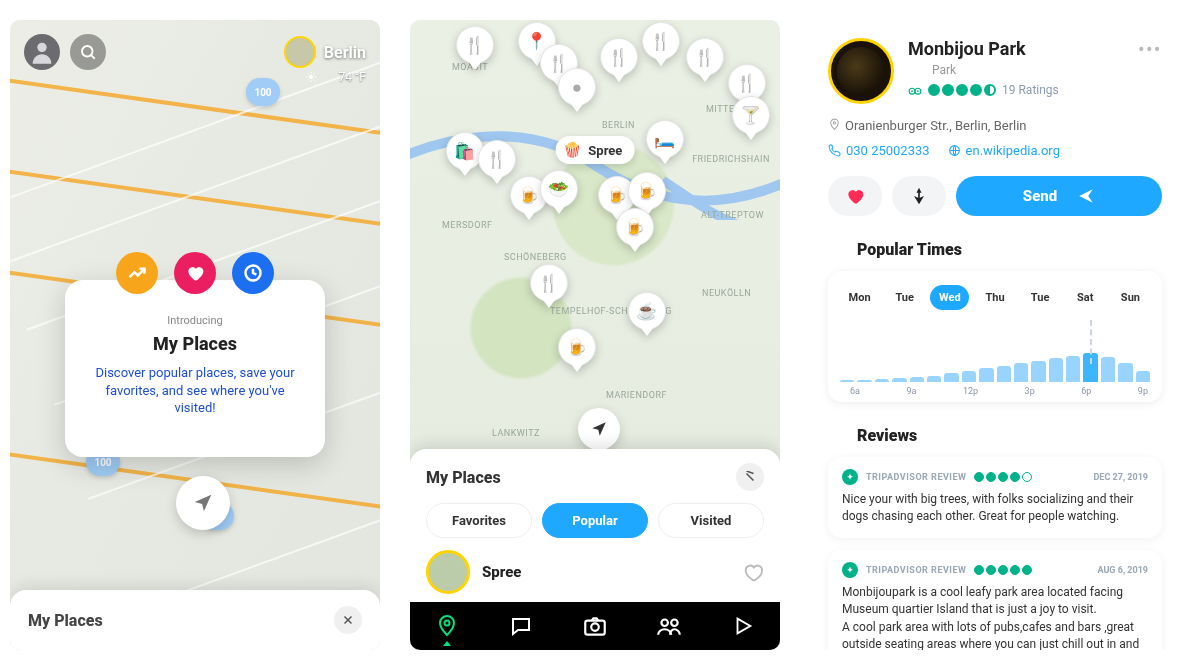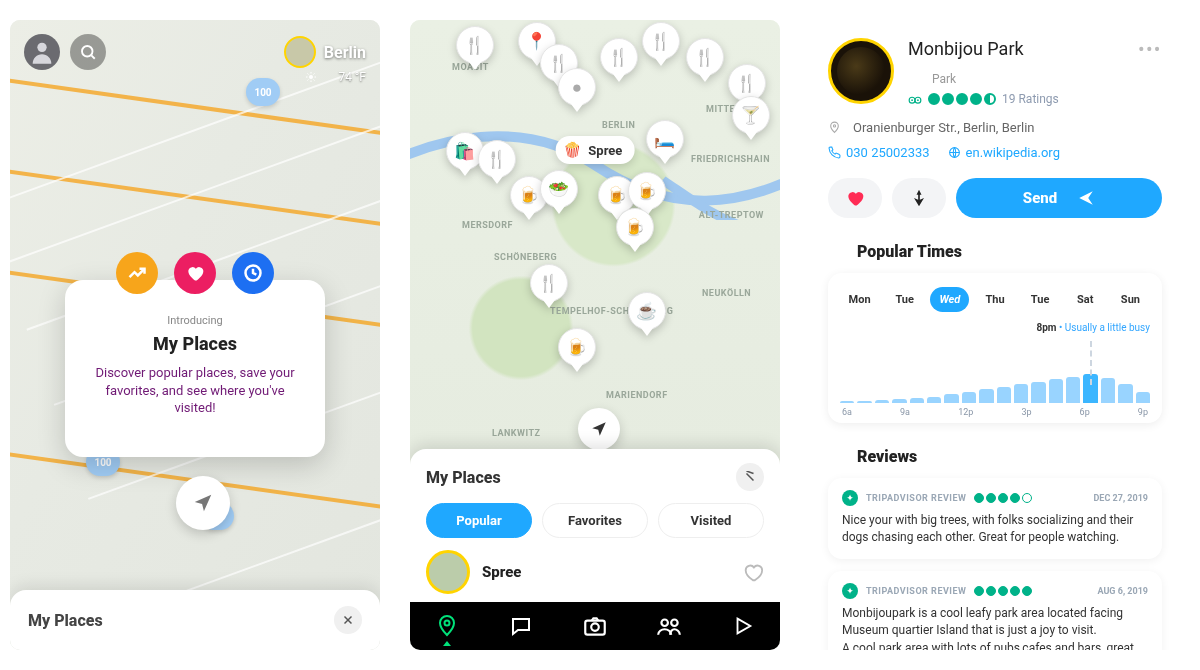--- a/index.html
+++ b/index.html
@@ -101,21 +101,21 @@
   .ic {
     width:42px; height:42px; border-radius:50%;
     display:flex; align-items:center; justify-content:center;
     color:#fff;
   }
   .ic-trend { background:#f7a51b; }
   .ic-heart { background:#ec1e62; }
   .ic-clock { background:#1d6ff2; }
   .card .intro { font-size:11px; color:#888; margin-bottom:6px; }
   .card h2 { font-size:18px; font-weight:800; color:#222; margin-bottom:10px; }
-  .card p { font-size:13px; color:#701a75; line-height:1.35; margin-bottom:18px; }
+  .card p { font-size:13px; color:#1d4ed8; line-height:1.35; margin-bottom:18px; }
   .cta {
     background:#3d4047; color:#fff;
     border:none; border-radius:26px;
     padding:14px 0; width:190px;
     font-weight:700; font-size:14px; letter-spacing:.3px;
   }
   .locate-fab {
     position:absolute; right:150px; bottom:120px;
     width:54px; height:54px; border-radius:50%;
     background:#fff; box-shadow:0 4px 12px rgba(0,0,0,.18);
@@ -146,21 +146,21 @@
       radial-gradient(circle at 55% 42%, #d8e8c8 0%, #d8e8c8 18%, transparent 19%),
       radial-gradient(circle at 30% 70%, #d2e4c0 0%, #d2e4c0 12%, transparent 13%),
       linear-gradient(#eaf0e4, #e6ece0);
   }
   .river {
     position:absolute; top:90px; left:-40px; right:-40px; height:110px;
     pointer-events:none;
   }
   .river svg { width:100%; height:100%; }
   .dist {
-    position:absolute; font-size:9px; font-weight:700;
+    position:absolute; font-size:9px; font-weight:400;
     color:#9aa79a; letter-spacing:.5px;padding-left:32px;
   }
   .pin {
     position:absolute; width:38px; height:44px;
     filter:drop-shadow(0 3px 4px rgba(0,0,0,.2));
   }
   .pin .bubble {
     width:38px; height:38px; border-radius:50%;
     background:#fff; border:1px solid #e4e4e4;
     display:flex; align-items:center; justify-content:center;
@@ -231,31 +231,31 @@
   .place-head .img {
     width:66px; height:66px; border-radius:50%;
     border:3px solid #ffd400; background:#1a1208;
     position:relative; overflow:hidden;
   }
   .place-head .img::after{
     content:""; position:absolute; inset:6px;
     background:radial-gradient(circle at 40% 40%, #4a3a18 0%, #1a1208 70%);
     border-radius:50%;
   }
-  .place-head h2 { font-size:18px; font-weight:400; color:#222; margin-bottom:13px; }
+  .place-head h2 { font-size:18px; font-weight:700; color:#222; margin-bottom:4px; }
   .place-head .cat { font-size:12px; color:#999; margin-bottom:6px;margin-left:24px; }
   .rating { display:flex; align-items:center; gap:6px; }
   .dots { display:flex; gap:2px; }
   .dot {
     width:12px; height:12px; border-radius:50%;
     background:#00b289; border:2px solid #00b289;
   }
   .dot.half { background:linear-gradient(90deg,#00b289 50%, #fff 50%); }
   .rating .txt { font-size:12px; color:#8e9bb0; }
-  .info-line { margin-top:14px; font-size:13px; color:#666; display:flex; align-items:center; gap:12px; }
+  .info-line { margin-top:14px; font-size:13px; color:#666; display:flex; align-items:flex-start; gap:4px; }
   .info-contacts { margin-top:10px; display:flex; gap:18px; font-size:13px; }
   .info-contacts a { color:#1fa8ff; text-decoration:none; display:flex; align-items:center; gap:5px; }
   .actions { margin-top:18px; display:flex; gap:10px; align-items:center; }
   .pill {
     height:40px; border-radius:22px;
     display:flex; align-items:center; justify-content:center;
     background:#f3f4f6;
   }
   .pill.small { width:54px; }
   .pill.heart { color:#ff2c55; }
@@ -268,34 +268,34 @@
   .pop-card {
     background:#fff; border-radius:14px;
     box-shadow:0 2px 10px rgba(0,0,0,.07);
     padding:14px 12px 6px;
   }
   .days { display:flex; gap:6px; margin-bottom:10px; }
   .day {
     flex:1; text-align:center; font-size:11px; font-weight:700;
     padding:6px 0; border-radius:14px; color:#333;
   }
-  .day.active { background:#1fa8ff; color:#fff;font-style:italic; }
+  .day.active { background:#1fa8ff; color:#fff; }
   .pop-note { text-align:right; font-size:10px; color:#32a6ff; margin-bottom:8px; }
   .pop-note .t { color:#333; font-weight:700; }
   .bars { height:62px; display:flex; align-items:flex-end; gap:3px; position:relative; }
   .bars::before{
     content:""; position:absolute; top:0; bottom:18px; right:58px;
     border-right:2px dashed #cdd6e0;
   }
   .bar {
     flex:1; background:#99d4ff; border-radius:3px 3px 0 0;
     min-height:2px;
   }
   .bar.p { background:#3cb6ff; }
-  .xlabels { display:flex; justify-content:space-between; font-size:9px; color:#8a97a8; margin-top:4px; padding:0 2px; }
+  .xlabels { display:flex; justify-content:space-between; font-size:9px; color:#8a97a8; margin-top:4px; padding:0 2px;margin-left:8px; }
   .review {
     background:#fff; border-radius:14px;
     box-shadow:0 2px 10px rgba(0,0,0,.06);
     padding:12px 14px; margin-bottom:12px;
   }
   .review .top { display:flex; align-items:center; gap:8px; margin-bottom:6px; }
   .ta-ico {
     width:16px; height:16px; border-radius:50%;
     background:#00b289; display:flex; align-items:center; justify-content:center;
     font-size:9px; color:#fff;
@@ -402,22 +402,22 @@
         <path d="M-10 70 C 60 20, 140 10, 200 55 S 330 110, 420 40" stroke="#9fc7ef" stroke-width="10" fill="none"></path>
         <path d="M260 70 C 300 100, 340 140, 420 120" stroke="#9fc7ef" stroke-width="9" fill="none"></path>
       </svg>
     </div>
 
     <div class="dist" style="top:42px;left:10px">MOABIT</div>
     <div class="dist" style="top:100px;left:160px">BERLIN</div>
     <div class="dist" style="top:84px;left:264px">MITTE</div>
     <div class="dist" style="top:134px;right:10px">FRIEDRICHSHAIN</div>
     <div class="dist" style="top:190px;right:16px">ALT-TREPTOW</div>
-    <div class="dist" style="top:200px;left:20px">MERSDORF</div>
-    <div class="dist" style="top:232px;left:52px">SCHÖNEBERG</div>
+    <div class="dist" style="top:200px;left:0">MERSDORF</div>
+    <div class="dist" style="top:232px;left:62px">SCHÖNEBERG</div>
     <div class="dist" style="top:286px;left:108px">TEMPELHOF-SCHÖNEBERG</div>
     <div class="dist" style="top:268px;left:260px">NEUKÖLLN</div>
     <div class="dist" style="top:370px;left:164px">MARIENDORF</div>
     <div class="dist" style="top:408px;left:50px">LANKWITZ</div>
 
     <div class="pin gray" style="top:6px;left:46px">
         <div class="bubble">🍴</div>
         <div class="tail"></div>
       </div>
     <div class="pin gray" style="top:2px;left:108px">
@@ -513,22 +513,22 @@
     <div class="hdr">
       <h3>My Places</h3>
       <div class="x-btn">
         <svg width="12" height="12" viewBox="0 0 24 24" stroke="#555" stroke-width="3">
             <line x1="5" y1="5" x2="19" y2="19"></line>
             <line x1="19" y1="5" x2="5" y2="19data-interactable"></line>
           </svg>
       </div>
     </div>
     <div class="tabs2">
+      <div class="tab2">Favorites</div>
       <div class="tab2 active">Popular</div>
-      <div class="tab2">Favorites</div>
       <div class="tab2">Visited</div>
     </div>
     <div class="place-row">
       <div class="thumb"></div>
       <div class="name">Spree</div>
       <svg class="hearto" width="22" height="22" viewBox="0 0 24 24" fill="none" stroke="#bbb" stroke-width="2">
           <path d="M12 21s-8-5.3-8-11a5 5 0 0 1 9-3 5 5 0 0 1 9 3c0 5.7-8 11-8 11z"></path>
         </svg>
     </div>
   </div>
@@ -641,23 +641,20 @@
     <div class="pop-card">
       <div class="days" id="days-row">
           <div class="day">Mon</div>
           <div class="day">Tue</div>
           <div class="day active">Wed</div>
           <div class="day">Thu</div>
           <div class="day">Tue</div>
           <div class="day">Sat</div>
           <div class="day">Sun</div>
         </div>
-      <div class="pop-note">
-        <span class="t">8pm</span> • <span>Usually a little busy</span>
-      </div>
       <div class="bars" id="bars-row">
           <div class="bar" style="height: 2%;"></div>
           <div class="bar" style="height: 4%;"></div>
           <div class="bar" style="height: 5%;"></div>
           <div class="bar" style="height: 6%;"></div>
           <div class="bar" style="height: 8%;"></div>
           <div class="bar" style="height: 10%;"></div>
           <div class="bar" style="height: 14%;"></div>
           <div class="bar" style="height: 18%;"></div>
           <div class="bar" style="height: 22%;"></div>

